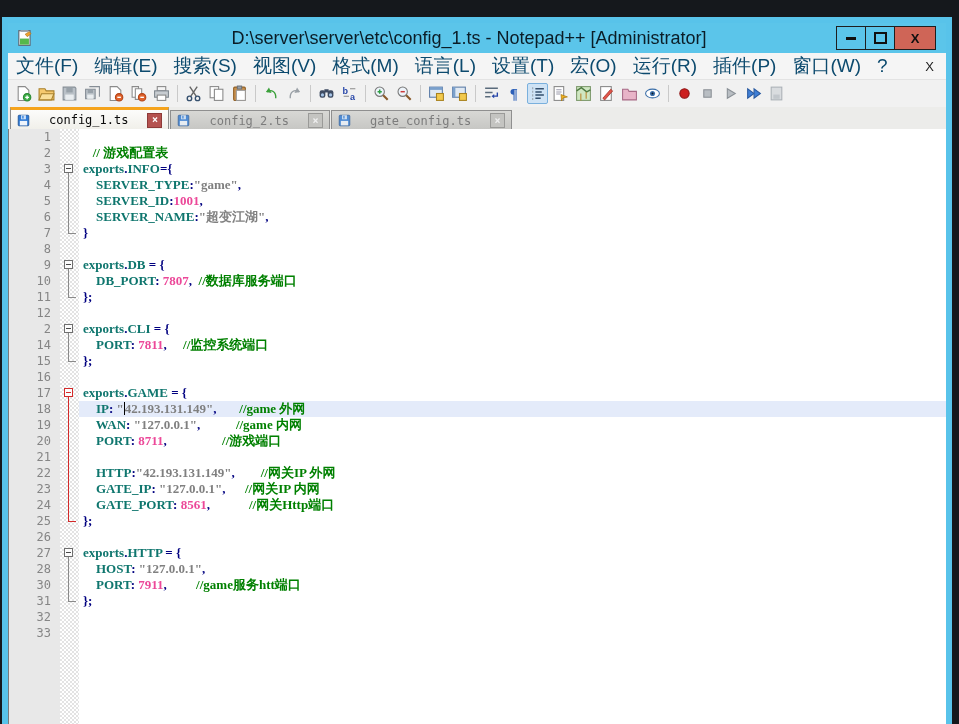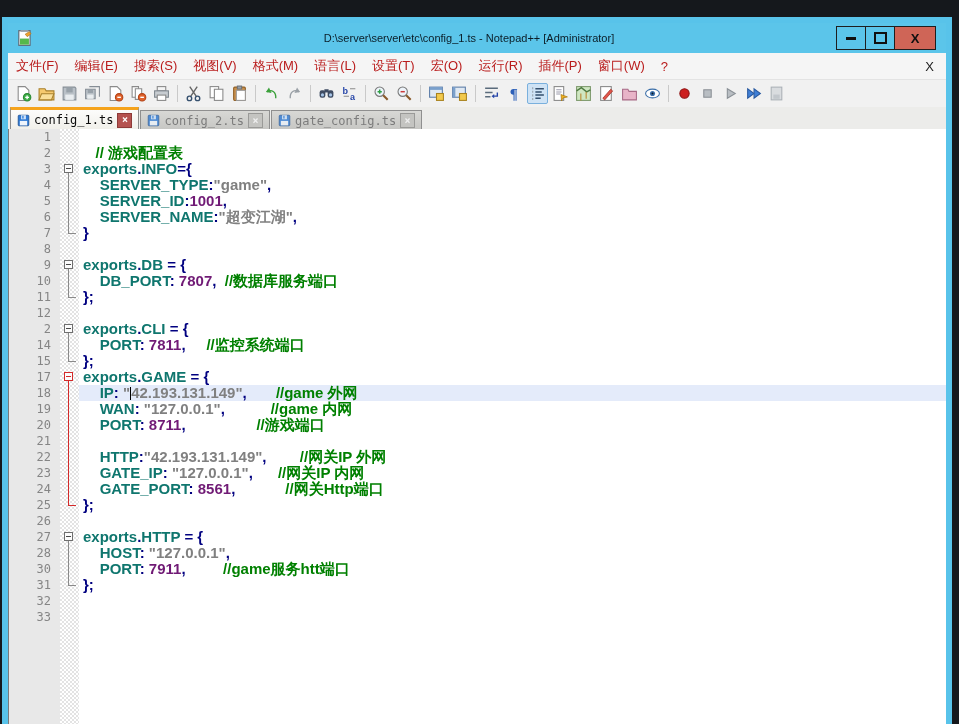--- a/index.html
+++ b/index.html
@@ -2,44 +2,44 @@
 <html><head>
 <meta charset="utf-8">
 <style>
   html,body{margin:0;padding:0;width:959px;height:724px;overflow:hidden;background:#15181c;
             font-family:"Liberation Sans",sans-serif;}
   
   .window{position:absolute;left:2px;top:17px;width:938px;height:720px;
           border:6px solid #58c3ea;border-bottom:none;background:#f4f4f4;box-sizing:content-box;}
   .titlebar{height:30px;background:#5bc5ea;display:flex;align-items:center;position:relative;}
   .np-icon{width:18px;height:18px;margin-left:8px;}
-  .title-text{position:absolute;left:0;right:16px;text-align:center;font-size:11px;color:#0b1d27;}
+  .title-text{position:absolute;left:0;right:16px;text-align:center;font-size:18px;color:#0b1d27;}
   .winbtns{position:absolute;right:10px;top:3px;display:flex;}
   .wbtn{width:28px;height:22px;border:1px solid #1e1e1e;margin-left:-1px;display:flex;
         align-items:center;justify-content:center;background:transparent;}
   .wbtn.close{width:40px;background:#cf6557;}
   .glyph-min{width:10px;height:3px;background:#101010;}
   .glyph-max{width:9px;height:8px;border:2px solid #101010;}
   .glyph-x{font-weight:bold;font-size:13px;color:#101010;}
   
   .menubar{height:26px;background:#f5f5f5;display:flex;align-items:center;position:relative;
            border-bottom:1px solid #e3e3e3;}
-  .mitem{padding:16px 8px;font-size:13px;color:#b91c1c;}
+  .mitem{padding:16px 8px;font-size:19px;color:#0c4a6e;}
   .menu-close{position:absolute;right:12px;font-size:13px;color:#222;}
   
   .toolbar{height:27px;background:#f1f1f1;display:flex;align-items:center;padding-left:4px;}
   .tbtn{width:21px;height:21px;display:flex;align-items:center;justify-content:center;margin:0 1px;
         box-sizing:border-box;}
   .tbtn svg{width:17px;height:17px;}
   .tbtn.pressed{background:#cfe3f5;border:1px solid #7ab0dd;border-radius:2px;}
   .sep{width:1px;height:17px;background:#c9c9c9;margin:0 4px;}
   
   .tabbar{height:23px;background:#ececea;display:flex;align-items:flex-end;padding-left:2px;
           border-bottom:1px solid #8f8f8f;}
-  .tab{display:flex;align-items:center;gap:4px;padding:0 6px;height:19px;margin-right:1px;
+  .tab{display:flex;align-items:center;gap:19px;padding:0 6px;height:19px;margin-right:1px;
        border:1px solid #8f8f8f;border-bottom:none;background:linear-gradient(#d8d8d5,#c6c6c3);
        font-family:"DejaVu Sans Mono",monospace;font-size:12px;color:#7c7c7c;}
   .tab.active{height:20px;border-top:3px solid #f5a31c;background:linear-gradient(#fcfcfb,#f0efe9);
        color:#0a0a0a;margin-bottom:-1px;border-bottom:1px solid #f2f1ec;}
   .tabsave svg{width:13px;height:13px;display:block;}
   .tab:not(.active) .tabsave{opacity:.8;}
   .tclose{width:13px;height:13px;display:flex;align-items:center;justify-content:center;
           font-size:10px;font-weight:bold;background:#b5524f;color:#fff;border:1px solid #8e3a38;
           line-height:1;}
   .tab:not(.active) .tclose{background:#c4c4c1;border-color:#9a9a98;color:#efefef;}
@@ -56,27 +56,27 @@
         background-size:4px 4px;background-position:0 0,2px 2px;}
   .fbox{position:absolute;left:4px;top:3px;width:9px;height:9px;border:1px solid #6f6f6f;
         background:#fcfcfc;box-sizing:border-box;}
   .fminus{position:absolute;left:1px;right:1px;top:3px;height:1px;background:#4a4a4a;}
   .ftail{position:absolute;left:8px;top:12px;bottom:0;width:1px;background:#8a8a8a;}
   .fline{position:absolute;left:8px;top:0;bottom:0;width:1px;background:#8a8a8a;}
   .fline.half{bottom:8px;}
   .fstub{position:absolute;left:8px;top:8px;width:8px;height:1px;background:#8a8a8a;}
   .fold.red .fbox{border-color:#d42a2a;}
   .fold.red .fminus,.fold.red .ftail,.fold.red .fline,.fold.red .fstub{background:#d42a2a;}
-  .code{flex:1;white-space:pre;font-family:Liberation Sans, sans-serif;font-size:15px;
+  .code{flex:1;white-space:pre;font-family:Liberation Serif, serif;font-size:13px;
         font-weight:bold;line-height:16px;padding-left:4px;color:#000;}
   .row.cur .code{background:#e4ebfa;}
   .id{color:#0f766e;}
   .op{color:#000080;}
   .str{color:#808080;}
-  .num{color:#701a75;}
+  .num{color:#ec4899;}
   .cmt{color:#008000;}
   .caret{display:inline-block;width:0;height:13px;border-left:1px solid #000;vertical-align:-2px;}
 </style>
 </head>
 <body>
 
 <div class="window">
   <div class="titlebar">
     <svg class="np-icon" viewBox="0 0 16 16">
       <rect x="2.5" y="1.5" width="10" height="13" fill="#fdfdfd" stroke="#5a6470"></rect>
@@ -471,20 +471,25 @@
         </div>
         <div class="row">
           <div class="lnum">15</div>
           <div class="fold">
             <span class="fline half"></span>
             <span class="fstub"></span>
           </div>
           <div class="code"><span class="op">};</span></div>
         </div>
         <div class="row">
+          <div class="lnum">16</div>
+          <div class="fold"></div>
+          <div class="code"></div>
+        </div>
+        <div class="row">
           <div class="lnum">17</div>
           <div class="fold red">
             <span class="fbox">
               <span class="fminus"></span>
             </span>
             <span class="ftail"></span>
           </div>
           <div class="code"><span class="id">exports</span><span class="op">.</span><span class="id">GAME </span><span class="op">= {</span></div>
         </div>
         <div class="row cur">

